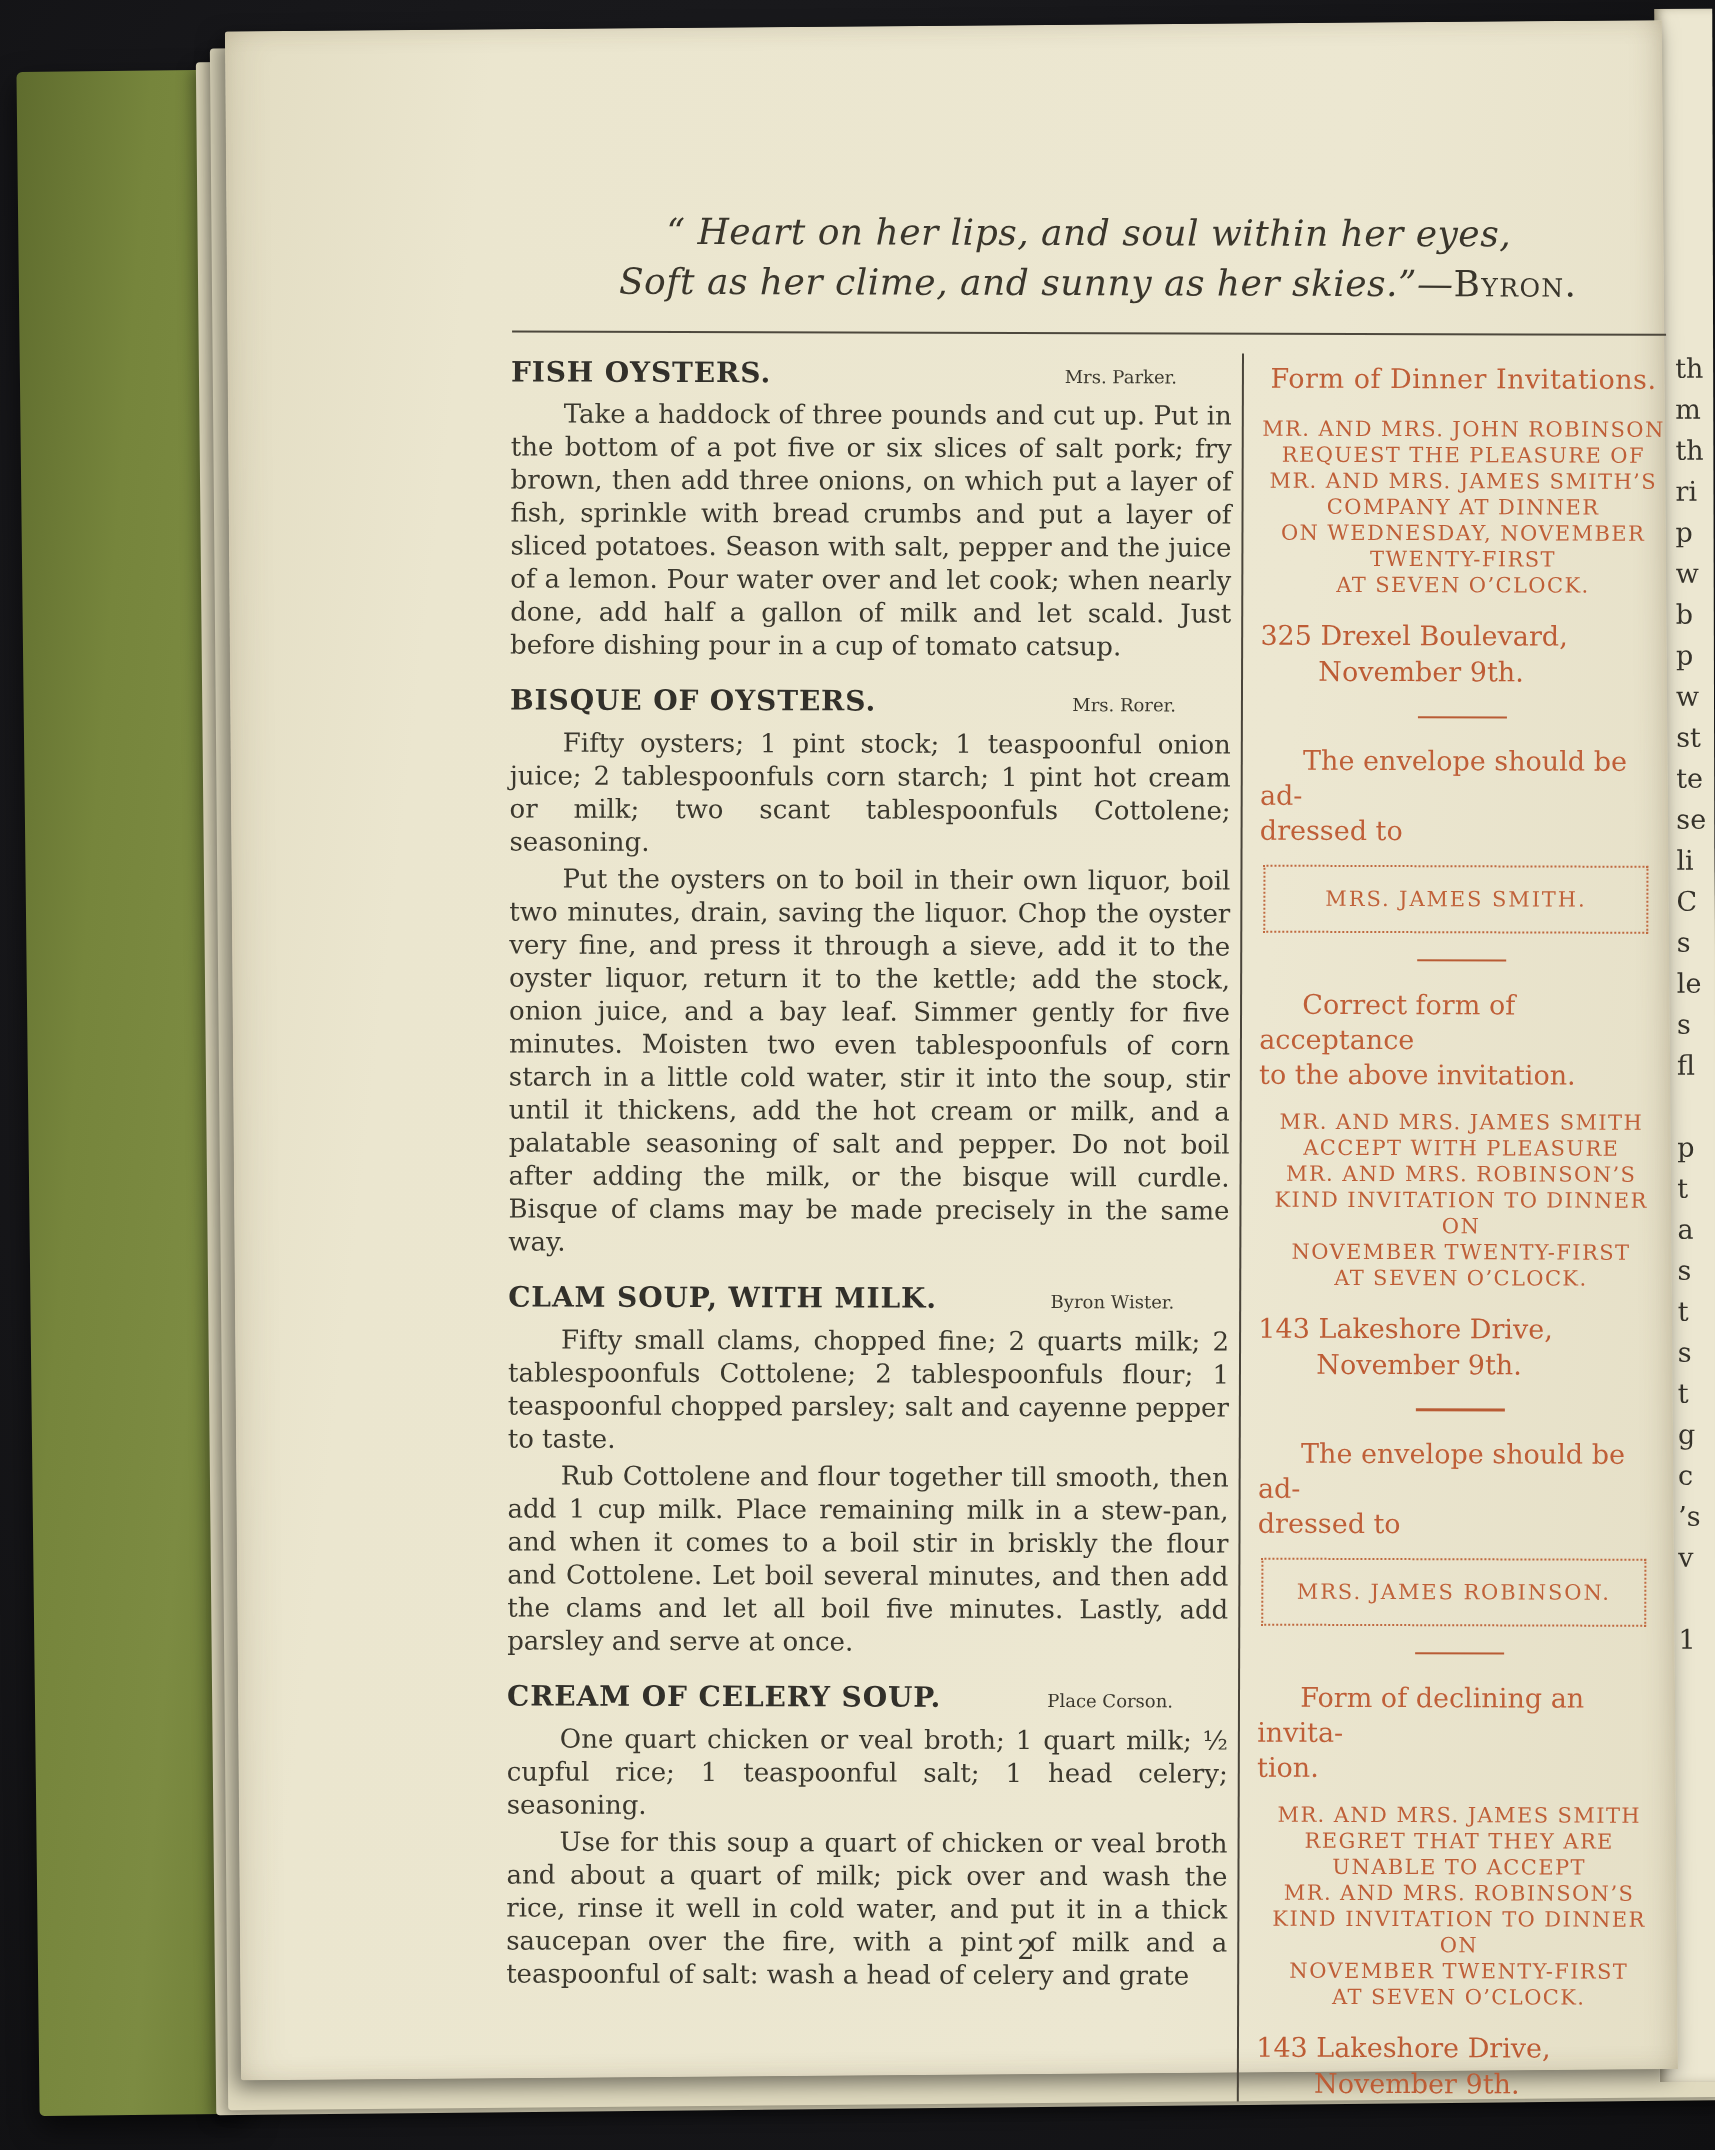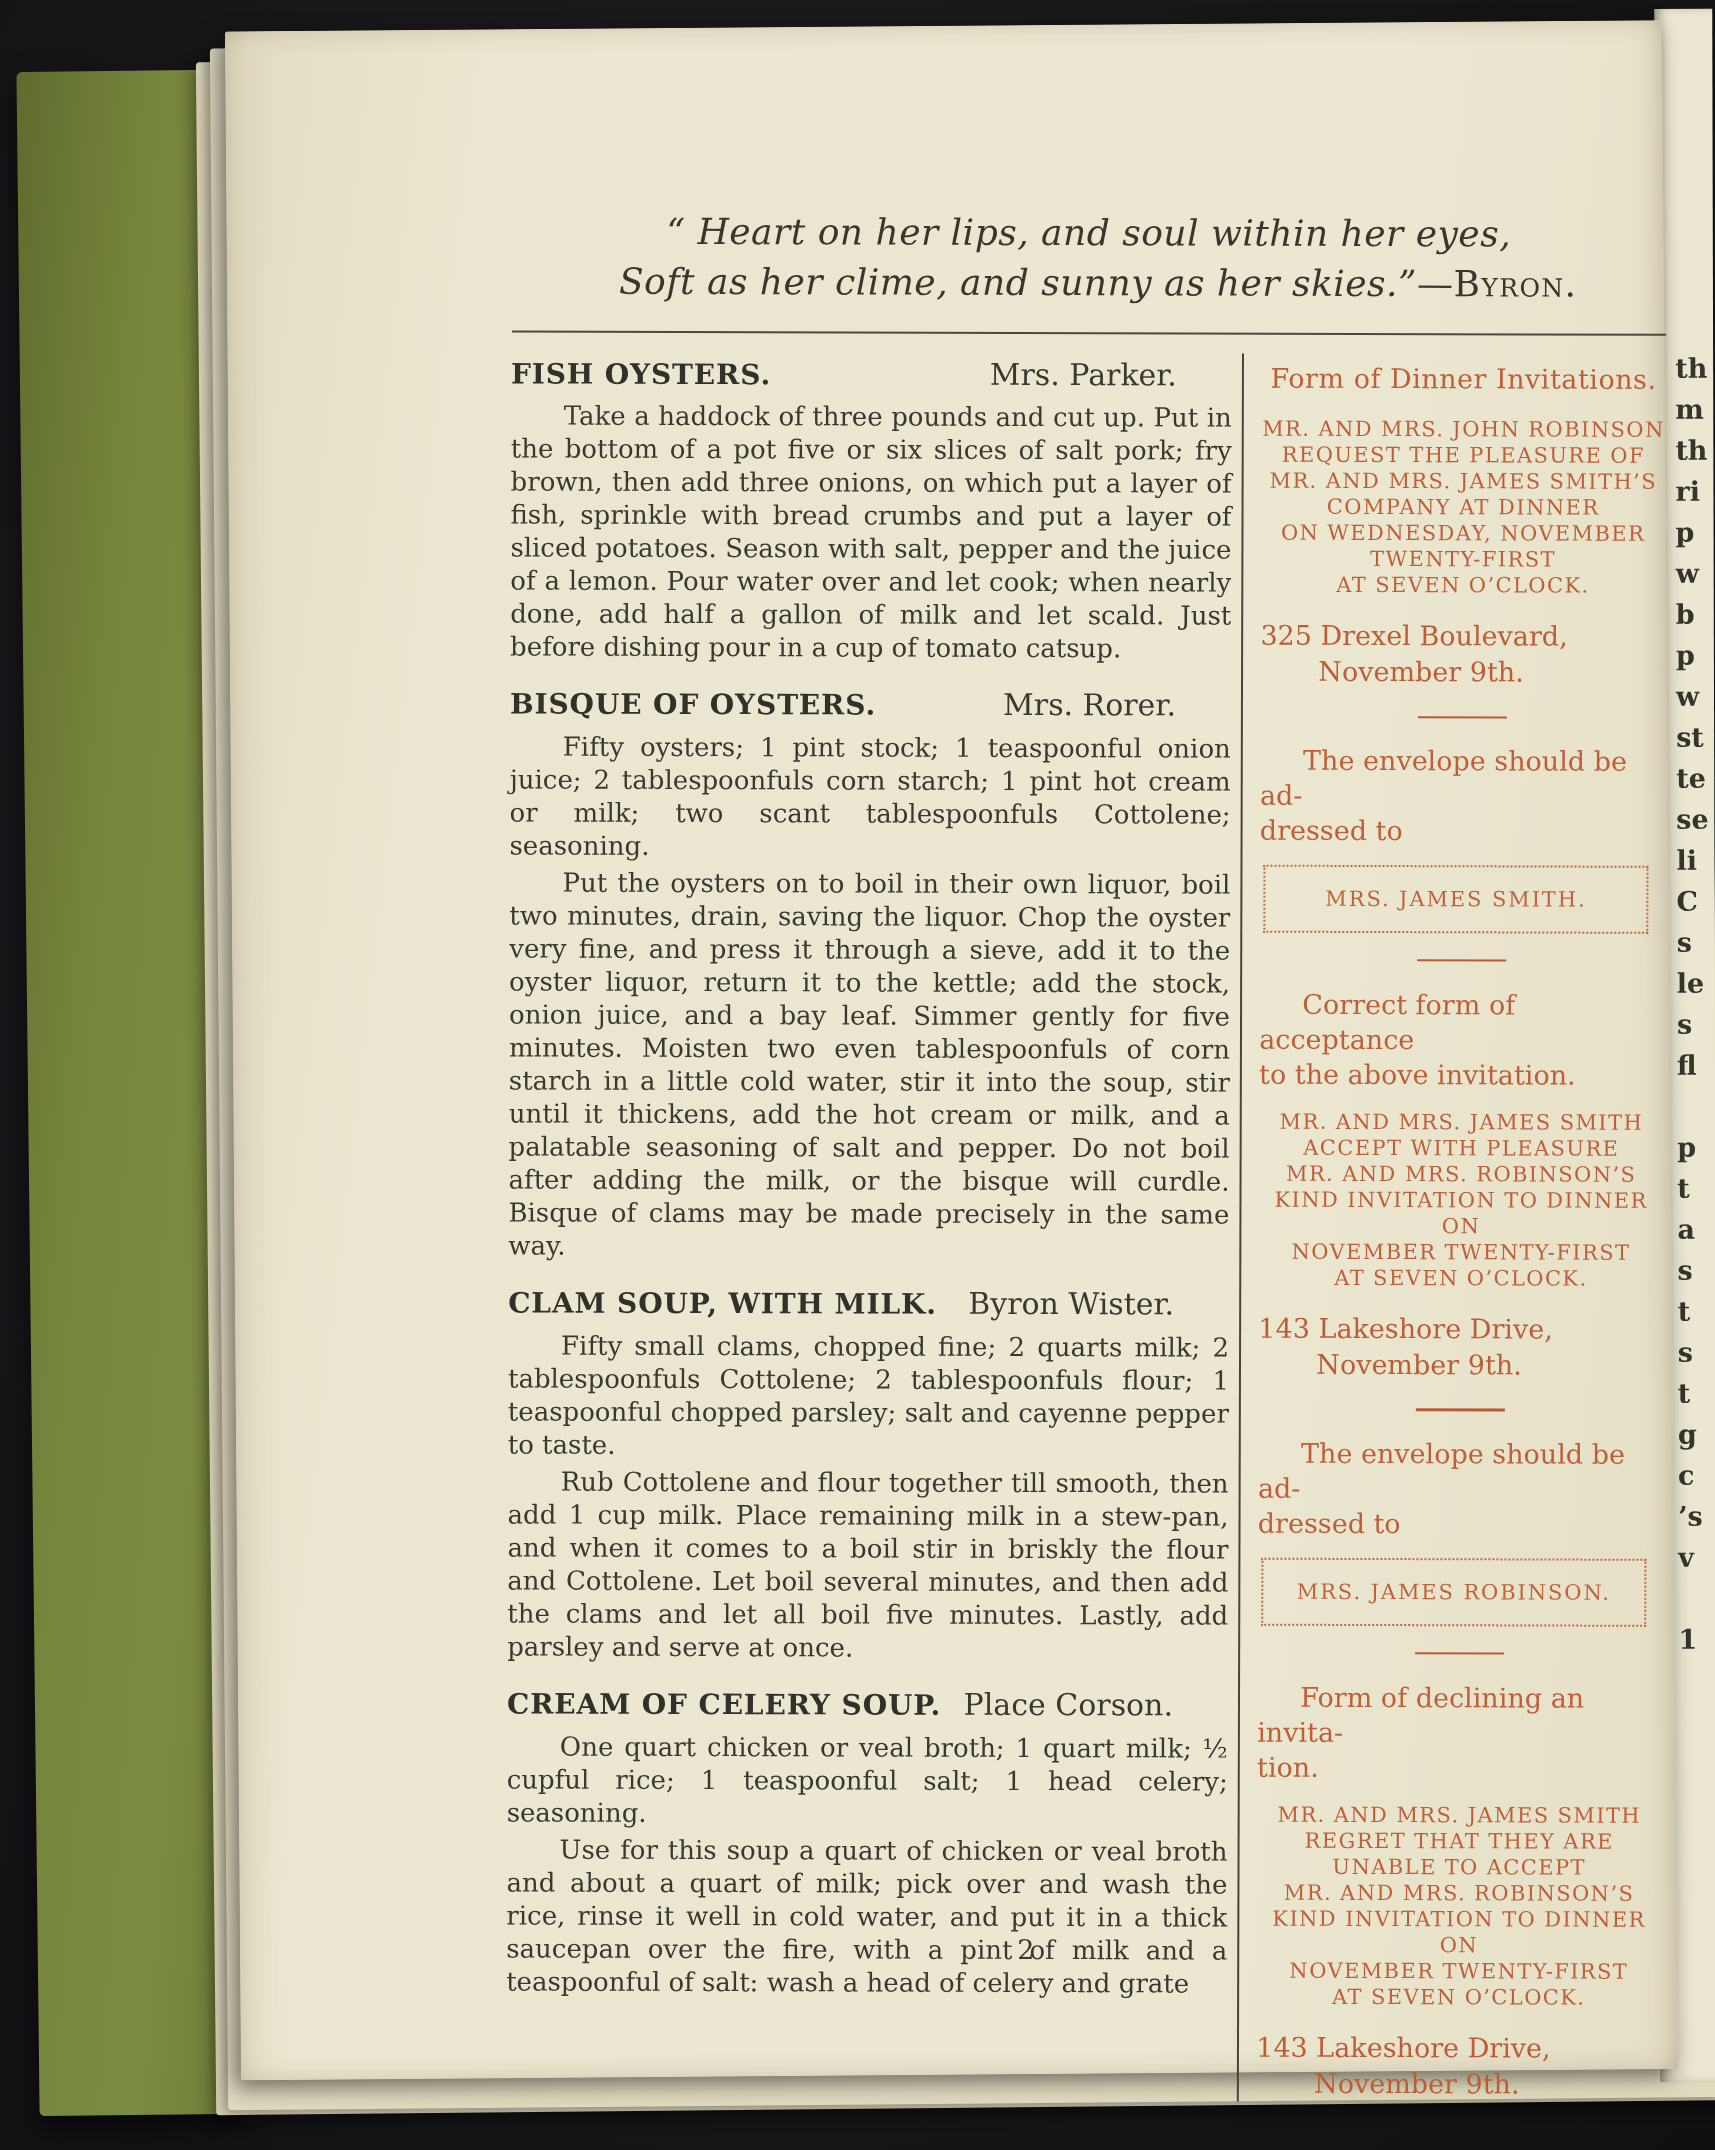--- a/index.html
+++ b/index.html
@@ -27,21 +27,21 @@
     position:absolute; left:219px; top:42px; width:1497px; height:2062px;
     background:#e0dabf; transform:rotate(-0.36deg);
     box-shadow:-3.8px 4.7px 12.3px rgba(0,0,0,.33);
   }
   .next-strip {
     position:absolute; left:1657px; top:11.3px; width:58px; height:2073px;
     background:#ece7d1;
     box-shadow:inset 7.5px 0 11.3px -4.7px rgba(62,52,30,.6);
   }
   .fragments { position:absolute; left:20px; top:339px; }
-  .frag { height:41px; font-size:27px; font-weight:bold; color:#37342c; line-height:41px; white-space:nowrap; }
+  .frag { height:41px; font-size:27px; font-weight:normal; color:#37342c; line-height:41px; white-space:nowrap; }
 
   .main-page {
     position:absolute; left:233px; top:25.5px; width:1437px; height:2049px;
     background:#eae5ce;
     background-image:linear-gradient(97deg,#e2dcc2 0%,#ebe6cf 16%,#ece7d1 68%,#e5dfc6 100%);
     transform:rotate(-0.3deg);
     border-radius:2.8px 0 0 2.8px;
     box-shadow:-5.7px 7.5px 21px rgba(0,0,0,.5),
                inset -13.2px 0 33px -16px rgba(92,76,44,.4),
                inset 21px 0 47px -26px rgba(92,76,44,.3);
@@ -56,21 +56,21 @@
   .quote .l2 { padding-left:19px; }
   .byron { font-style:normal; font-variant:small-caps; letter-spacing:1.4px; }
 
   .rule { position:absolute; left:277px; top:306px; width:1154px; height:1.9px; background:#4d483d; }
 
   .columns { position:absolute; left:276px; top:327px; width:1155px; display:flex; align-items:stretch; }
   .left-col { width:721px; color:#3b382e; }
   .recipe-head { display:flex; justify-content:space-between; align-items:baseline; margin:22px 0 9.4px; }
   .recipe-head.first { margin-top:3.8px; }
   .recipe-title { font-weight:bold; font-size:28px; letter-spacing:0.9px; color:#32302a; }
-  .recipe-attr { font-size:30px; padding-right:55px; white-space:nowrap; }
+  .recipe-attr { font-size:18px; padding-right:55px; white-space:nowrap; }
   .paras .body-par { font-size:26px; line-height:33px; text-align:justify; text-indent:53px; margin:0 0 4.7px; }
 
   .col-divider { width:1.9px; background:#49443a; margin-left:10.4px; }
 
   .right-col { flex:1; padding-left:17px; color:#bf5f38; }
   .inv-heading { font-size:27px; text-align:center; margin:8.5px 0 22.6px; letter-spacing:0.5px; }
   .caps-block { text-align:center; font-size:21px; line-height:26px; letter-spacing:1.4px; }
   .address { margin-top:20px; font-size:27px; line-height:36px; color:#bd5c35; }
   .address .line:nth-child(2) { text-indent:58px; }
   .red-divider { width:89px; height:2.4px; background:#b95c35; margin:25.5px auto; }

